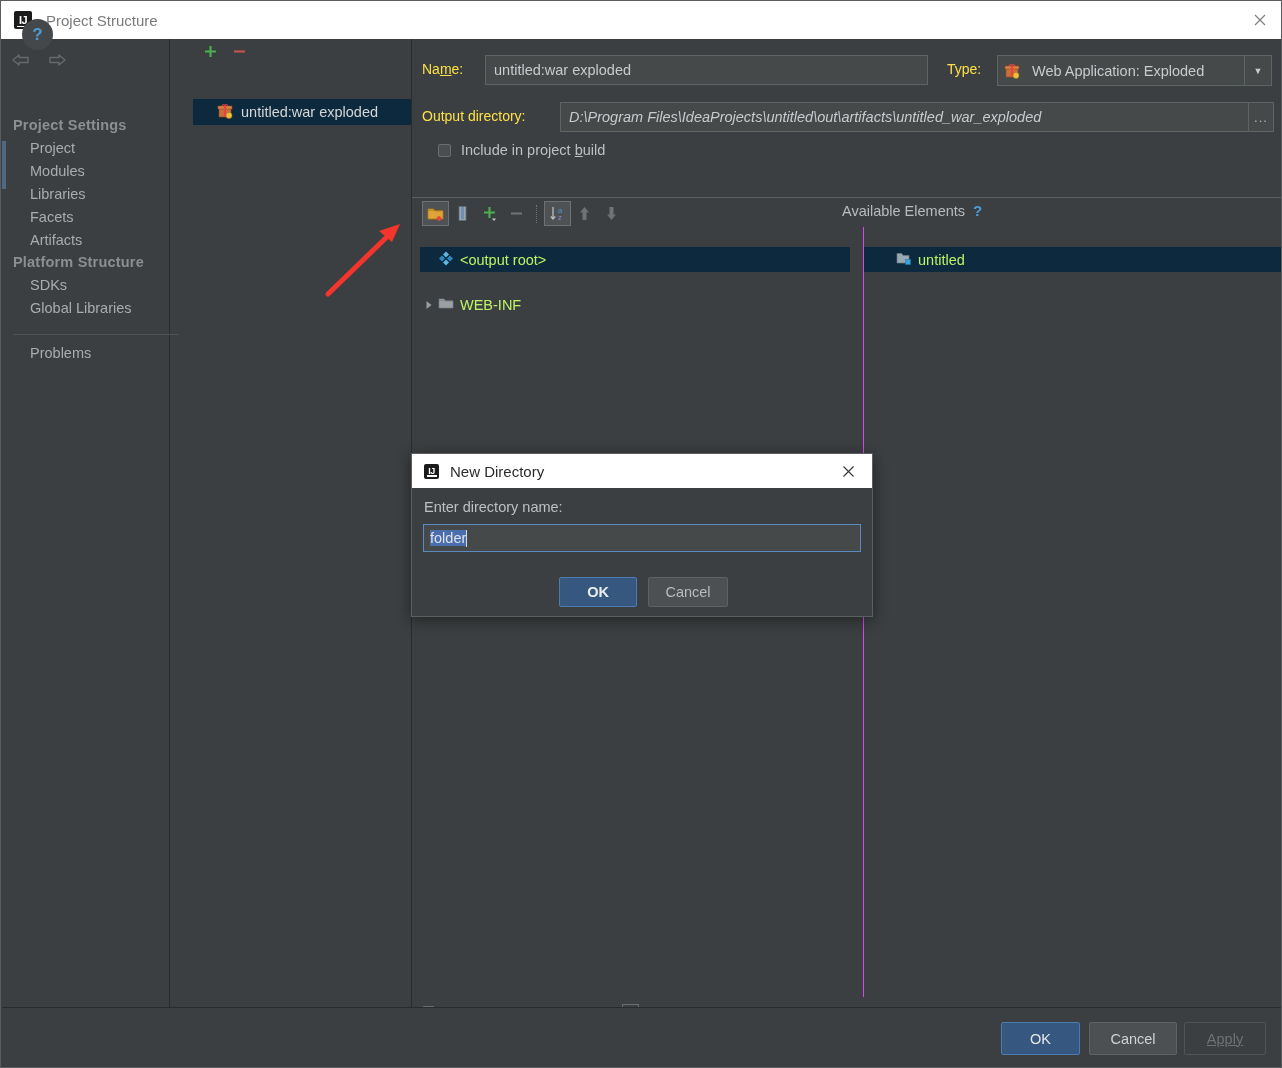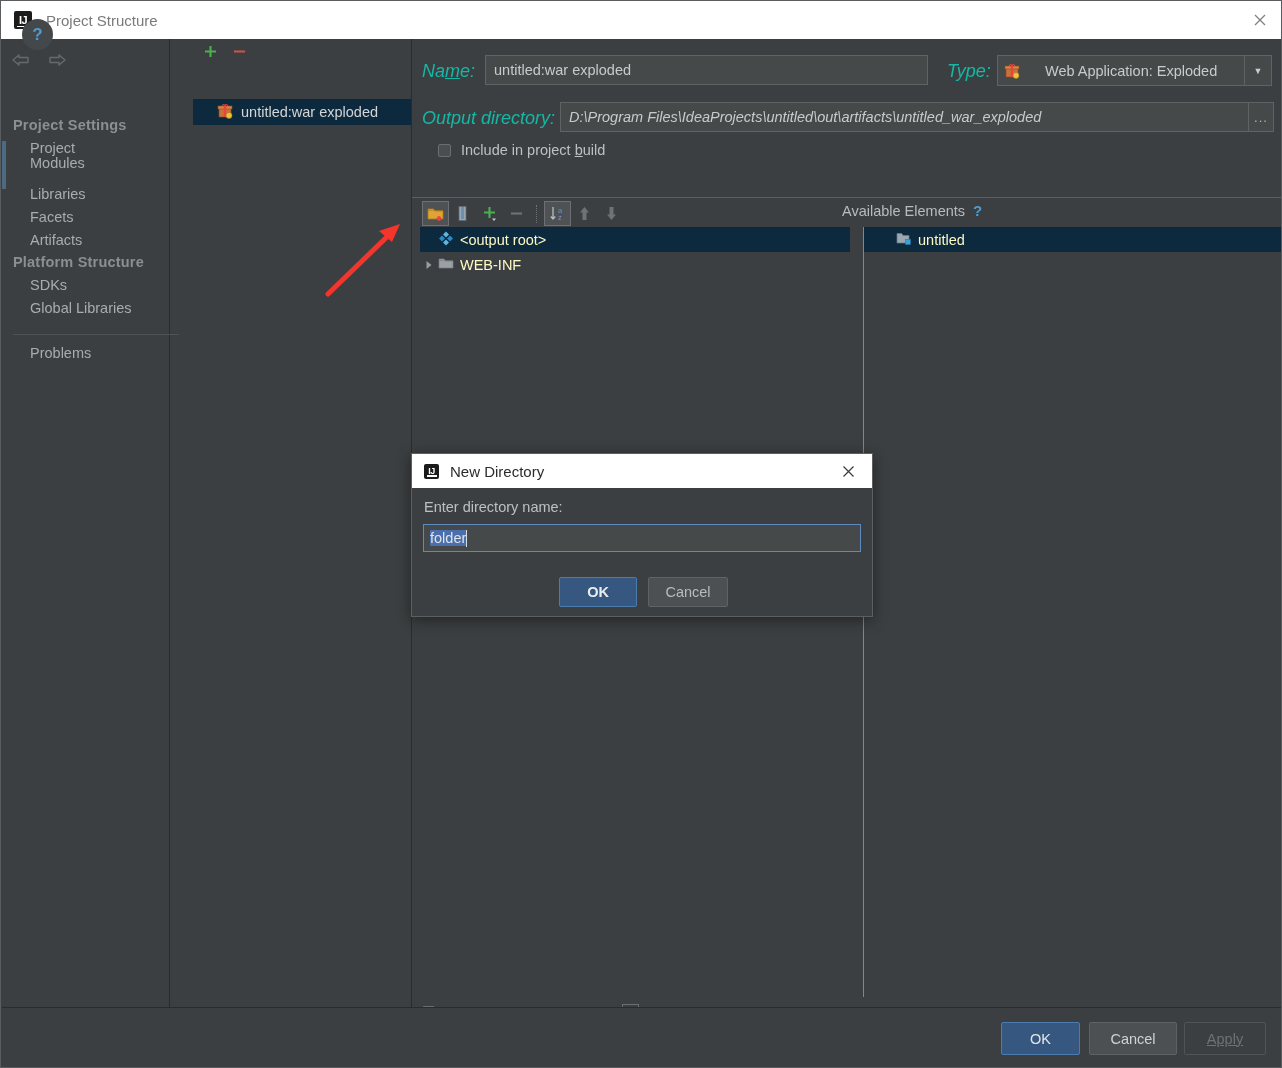--- a/index.html
+++ b/index.html
@@ -176,23 +176,22 @@
   
   #detail {
     position: absolute;
     left: 410px; top: 0;
     width: 870px; height: 968px;
     background: #3c3f41;
   }
 
   .field-label {
     position: absolute;
-    color: #14b8a6;
-    font-size: 18px;
-    font-style: italic;
+    color: #fde047;
+    font-size: 14px;
   }
   .field-label u { text-decoration: underline; }
 
   #name-input {
     position: absolute;
     left: 73px; top: 16px;
     width: 443px; height: 30px;
     background: #45494a;
     border: 1px solid #5e6364;
     box-sizing: border-box;
@@ -207,21 +206,21 @@
     left: 585px; top: 16px;
     width: 275px; height: 31px;
     background: #45494a;
     border: 1px solid #5e6364;
     box-sizing: border-box;
     display: flex;
     align-items: center;
     cursor: pointer;
   }
   #type-combo .ctext {
-    margin-left: 25px;
+    margin-left: 12px;
     color: #c8cbcd;
     font-size: 14.5px;
     flex: 1;
   }
   #type-combo .arrow-box {
     width: 26px; height: 29px;
     border-left: 1px solid #5e6364;
     display: flex;
     align-items: center;
     justify-content: center;
@@ -358,22 +357,23 @@
     left: 451px; top: 188px;
     width: 431px; height: 770px;
     border-left: 1px solid #d946ef;
     box-sizing: border-box;
   }
   .trow {
     height: 25px;
     display: flex;
     align-items: center;
     font-size: 14.5px;
-    color: #fef9c3;
-    cursor: pointer;
+    color: #bef264;
+    cursor: pointer;
+    margin-top: 20px;
   }
   .trow.sel { background: #0d293e; }
   .twist {
     width: 18px;
     display: flex;
     align-items: center;
     justify-content: center;
     flex: 0 0 18px;
   }
   .tlabel { margin-left: 6px; }
@@ -616,21 +616,21 @@
           <svg width="22" height="18" viewBox="0 0 22 18">
             <path d="M13 4 L19 9 L13 14 L13 11.5 L4 11.5 L4 6.5 L13 6.5 Z" fill="none" stroke="#8a8d8f" stroke-width="1.4" stroke-linejoin="round"></path>
           </svg>
         </span>
       </div>
 
       <div class="sb-group" style="top:78px">Project Settings</div>
       <div class="sb-group" style="top:215px">Platform Structure</div>
 
       <div class="sb-item" style="top:101px">Project</div>
-      <div class="sb-item" style="top:116px">Modules</div>
+      <div class="sb-item" style="top:124px">Modules</div>
       <div class="sb-item" style="top:147px">Libraries</div>
       <div class="sb-item" style="top:170px">Facets</div>
       <div class="sb-item" style="top:193px">Artifacts</div>
       <div class="sb-item" style="top:238px">SDKs</div>
       <div class="sb-item" style="top:261px">Global Libraries</div>
       <div id="sb-divider"></div>
       <div class="sb-item" style="top:306px">Problems</div>
     </div>
 
     <div id="artifacts-col">

